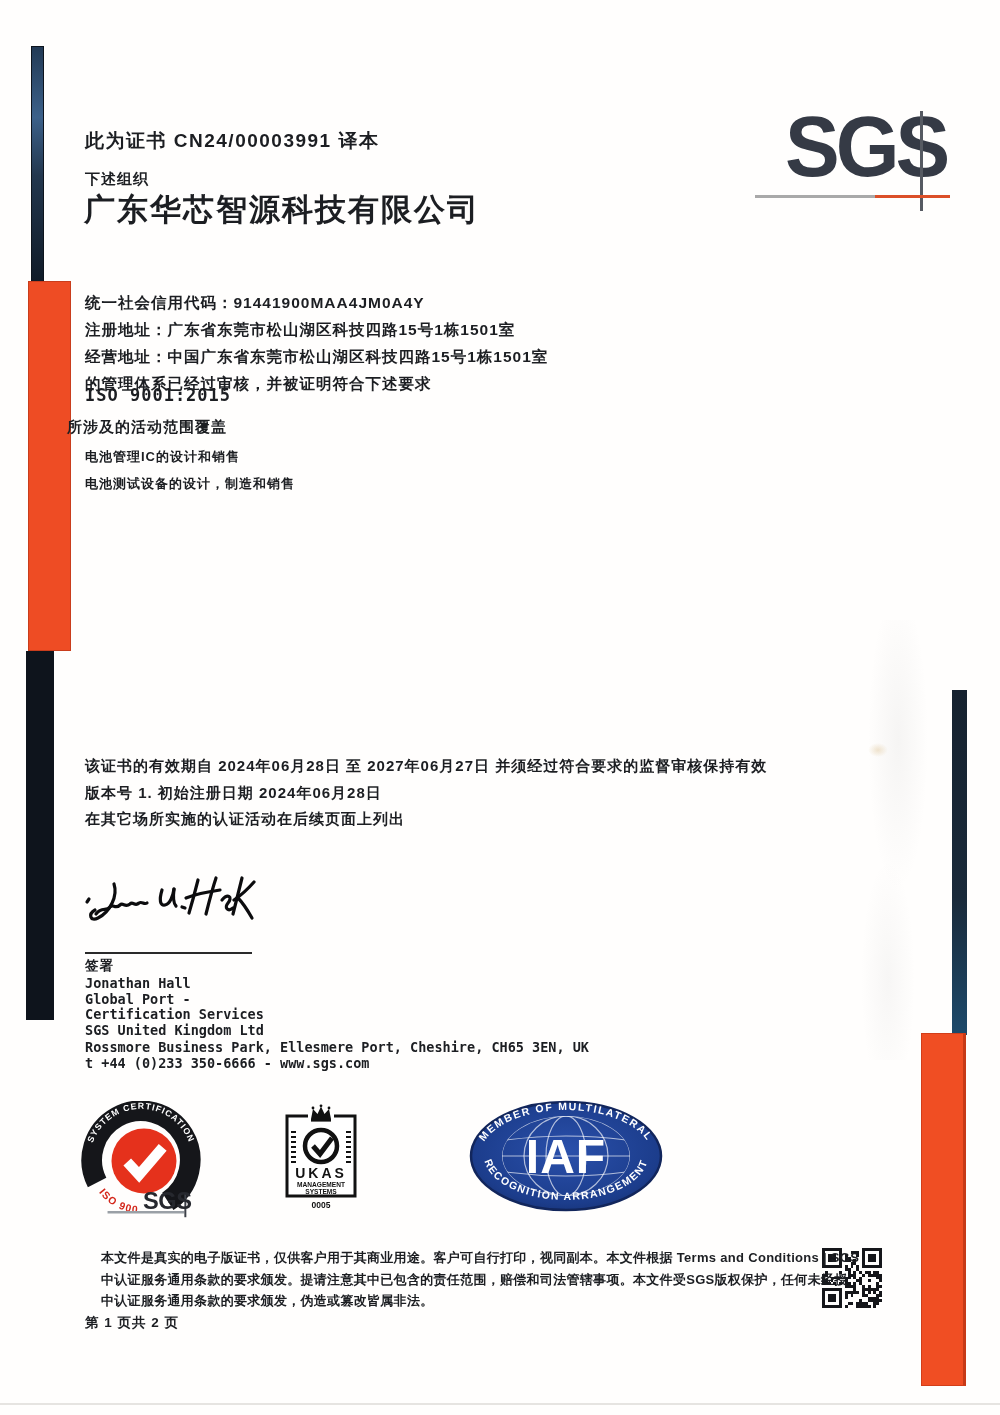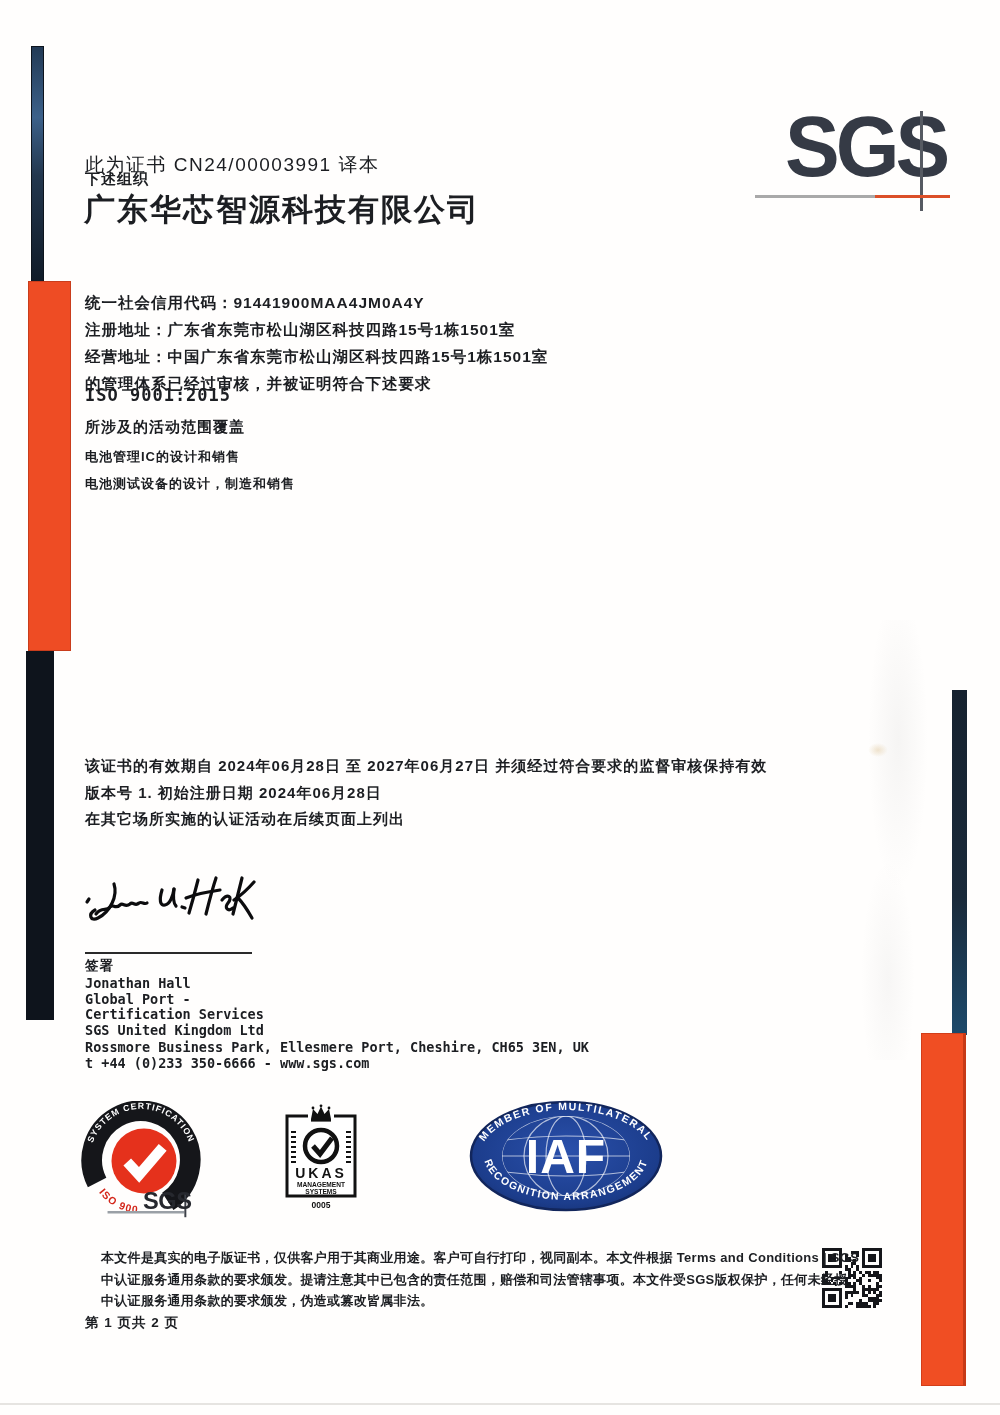--- a/index.html
+++ b/index.html
@@ -23,36 +23,36 @@
   .bar-right-orange{ left:921px; top:1033px; width:45px; height:353px; background:#f04e23;
                      border:1px solid #d23e19; border-right:3px solid #c73a17; }
   .bottom-line { left:0; top:1403px; width:1000px; height:2px; background:#e6e4e1; }
   .smudge { left:848px; top:620px; width:86px; height:440px; pointer-events:none;
             background:
               radial-gradient(14px 10px at 30px 130px, rgba(214,180,120,0.35), rgba(214,180,120,0) 70%),
               radial-gradient(40px 200px at 50px 120px, rgba(120,120,120,0.07), rgba(120,120,120,0) 75%),
               radial-gradient(36px 160px at 40px 360px, rgba(120,120,120,0.06), rgba(120,120,120,0) 75%); }
 
   
-  .cert-line { left:85px; top:128px; font-size:19px; font-weight:400; letter-spacing:1.5px;margin-top:24px; }
+  .cert-line { left:85px; top:128px; font-size:19px; font-weight:700; letter-spacing:1.5px; }
   .org-intro { left:85px; top:170px; font-size:15px; font-weight:600; }
   .org-name  { left:84px; top:189px; font-size:31px; font-weight:700; letter-spacing:2px; }
 
   
   .sgs-mark { left:755px; top:95px; width:215px; height:135px; }
   .sgs-mark .word { position:absolute; left:30px; top:10px; font-size:82px; line-height:84px;
                     font-weight:700; color:#353a45; letter-spacing:-4px; transform:scaleX(1.0) scaleY(1.03); }
   .sgs-mark .vline { position:absolute; left:165px; top:16px; width:3px; height:100px; background:#565a62; }
   .sgs-mark .hline-gray   { position:absolute; left:0px;   top:100px; width:120px; height:3px; background:#a9a9a9; }
   .sgs-mark .hline-orange { position:absolute; left:120px; top:100px; width:75px;  height:3px; background:#dc4f28; }
 
   
   .details { left:85px; top:289px; font-size:15.5px; line-height:27px; font-weight:600; white-space:nowrap; }
   .iso-line { left:85px; top:385px; font-size:17px; font-weight:700; letter-spacing:1px; }
-  .scope-intro { left:85px; top:418px; font-size:15px; font-weight:600; }
+  .scope-intro { left:67px; top:418px; font-size:15px; font-weight:600; }
   .scope-items { left:85px; top:444px; font-size:13px; line-height:26.5px; font-weight:600; }
 
   
   .validity { left:85px; top:753px; font-size:15px; line-height:26.5px; font-weight:600; white-space:nowrap; }
 
   
   .sig-svg { left:80px; top:868px; }
   .sig-rule { left:85px; top:952px; width:167px; height:0; border-top:2px solid #2a2a2a; }
   .sig-label { left:85px; top:957px; font-size:13.5px; font-weight:700; }
   .sig-block { left:85px; top:976px; font-size:13.5px; line-height:15.5px; font-weight:600; }

